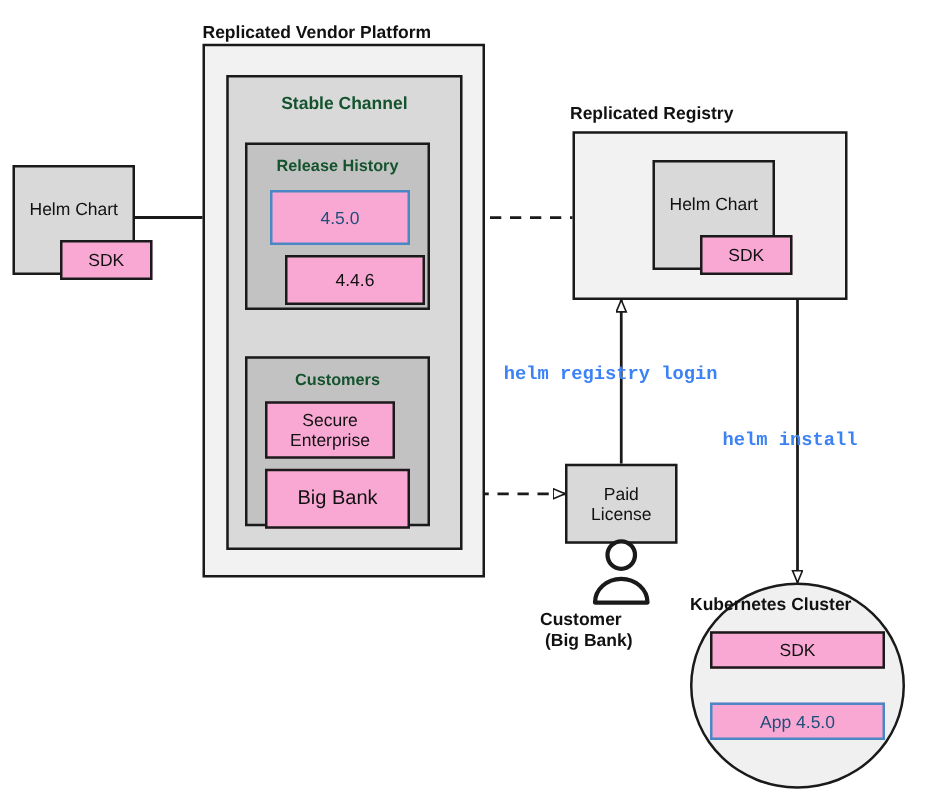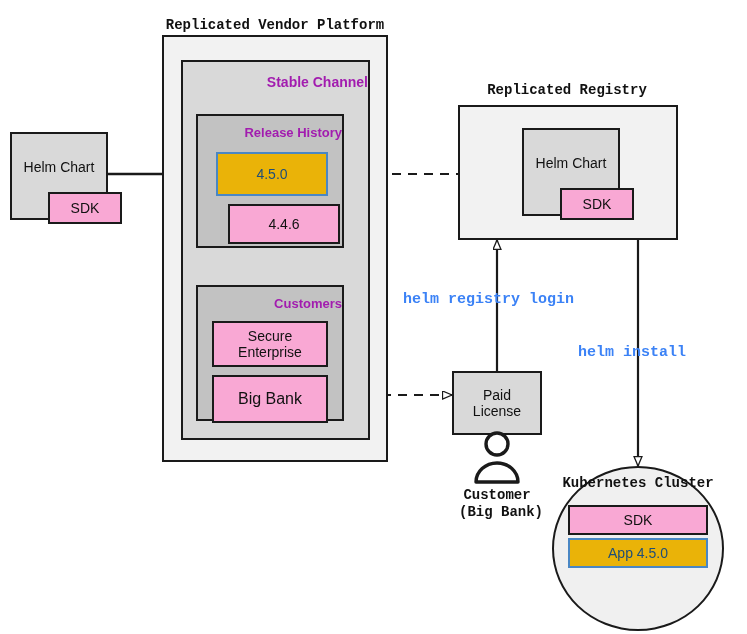--- a/index.html
+++ b/index.html
@@ -30,44 +30,42 @@
     justify-content: center;
     text-align: center;
     font-weight: normal;
     color: #111111;
     line-height: 1.15;
   }
   .fill-white   { background: #f9a8d4; }
   .fill-light   { background: #f2f2f2; }
   .fill-gray    { background: #d9d9d9; }
   .fill-gray2   { background: #c2c2c2; }
-  .fill-blue    { background: #eab308; border-color: #4a87c4; color: #1f4e79; }
+  .fill-blue    { background: #f9a8d4; border-color: #4a87c4; color: #1f4e79; }
 
   .title-label {
     position: absolute;
     font-weight: bold;
     color: #111111;
-    text-align: center;
     white-space: nowrap;
-    font-family: Liberation Mono, monospace;
   }
 
   
   .group {
     position: absolute;
     box-sizing: border-box;
     border: 2px solid #1a1a1a;
   }
   .group > .group-title {
     position: absolute;
     left: 0;
     right: 0;
-    text-align: right;
+    text-align: center;
     font-weight: bold;
-    color: #a21caf;
+    color: #14532d;
     white-space: nowrap;
   }
 
   .mono {
     position: absolute;
     font-family: "Liberation Mono", "DejaVu Sans Mono", monospace;
     font-weight: bold;
     color: #3b82f6;
     white-space: nowrap;
   }
@@ -150,21 +148,21 @@
   <div class="box fill-blue" style="left:216px; top:152px; width:112px; height:44px; font-size:14px; z-index:3;">
     <span>4.5.0</span>
   </div>
   <div class="box fill-white" style="left:228px; top:204px; width:112px; height:40px; font-size:14px; z-index:3;">
     <span>4.4.6</span>
   </div>
 
   <div class="group fill-gray2" style="left:196px; top:285px; width:148px; height:136px;">
     <span class="group-title" style="top:9px; font-size:13px;">Customers</span>
   </div>
-  <div class="box fill-white" style="left:212px; top:321px; width:116px; height:46px; font-size:14px; flex-direction:column; z-index:3;">
+  <div class="box fill-white" style="left:212px; top:321px; width:104px; height:46px; font-size:14px; flex-direction:column; z-index:3;">
     <span>Secure</span>
     <span>Enterprise</span>
   </div>
   <div class="box fill-white" style="left:212px; top:375px; width:116px; height:48px; font-size:16px; z-index:3;">
     <span>Big Bank</span>
   </div>
 
   <div class="title-label" style="left:456px; top:82px; width:222px; font-size:14px;">Replicated Registry</div>
 
   <div class="group fill-light" style="left:458px; top:105px; width:220px; height:135px;"></div>
@@ -191,17 +189,17 @@
     </svg>
   </div>
   <div class="title-label" style="left:432px; top:487px; width:130px; font-size:14px;">Customer</div>
   <div class="title-label" style="left:436px; top:504px; width:130px; font-size:14px;">(Big Bank)</div>
 
   <div class="cluster" style="left:552px; top:466px; width:172px; height:165px;"></div>
   <div class="title-label" style="left:552px; top:475px; width:172px; font-size:14px; z-index:3;">Kubernetes Cluster</div>
   <div class="box fill-white" style="left:568px; top:505px; width:140px; height:30px; font-size:14px; z-index:3;">
     <span>SDK</span>
   </div>
-  <div class="box fill-blue" style="left:568px; top:538px; width:140px; height:30px; font-size:14px; z-index:3;">
+  <div class="box fill-blue" style="left:568px; top:562px; width:140px; height:30px; font-size:14px; z-index:3;">
     <span>App 4.5.0</span>
   </div>
 
 </div>
 
 </body></html>

